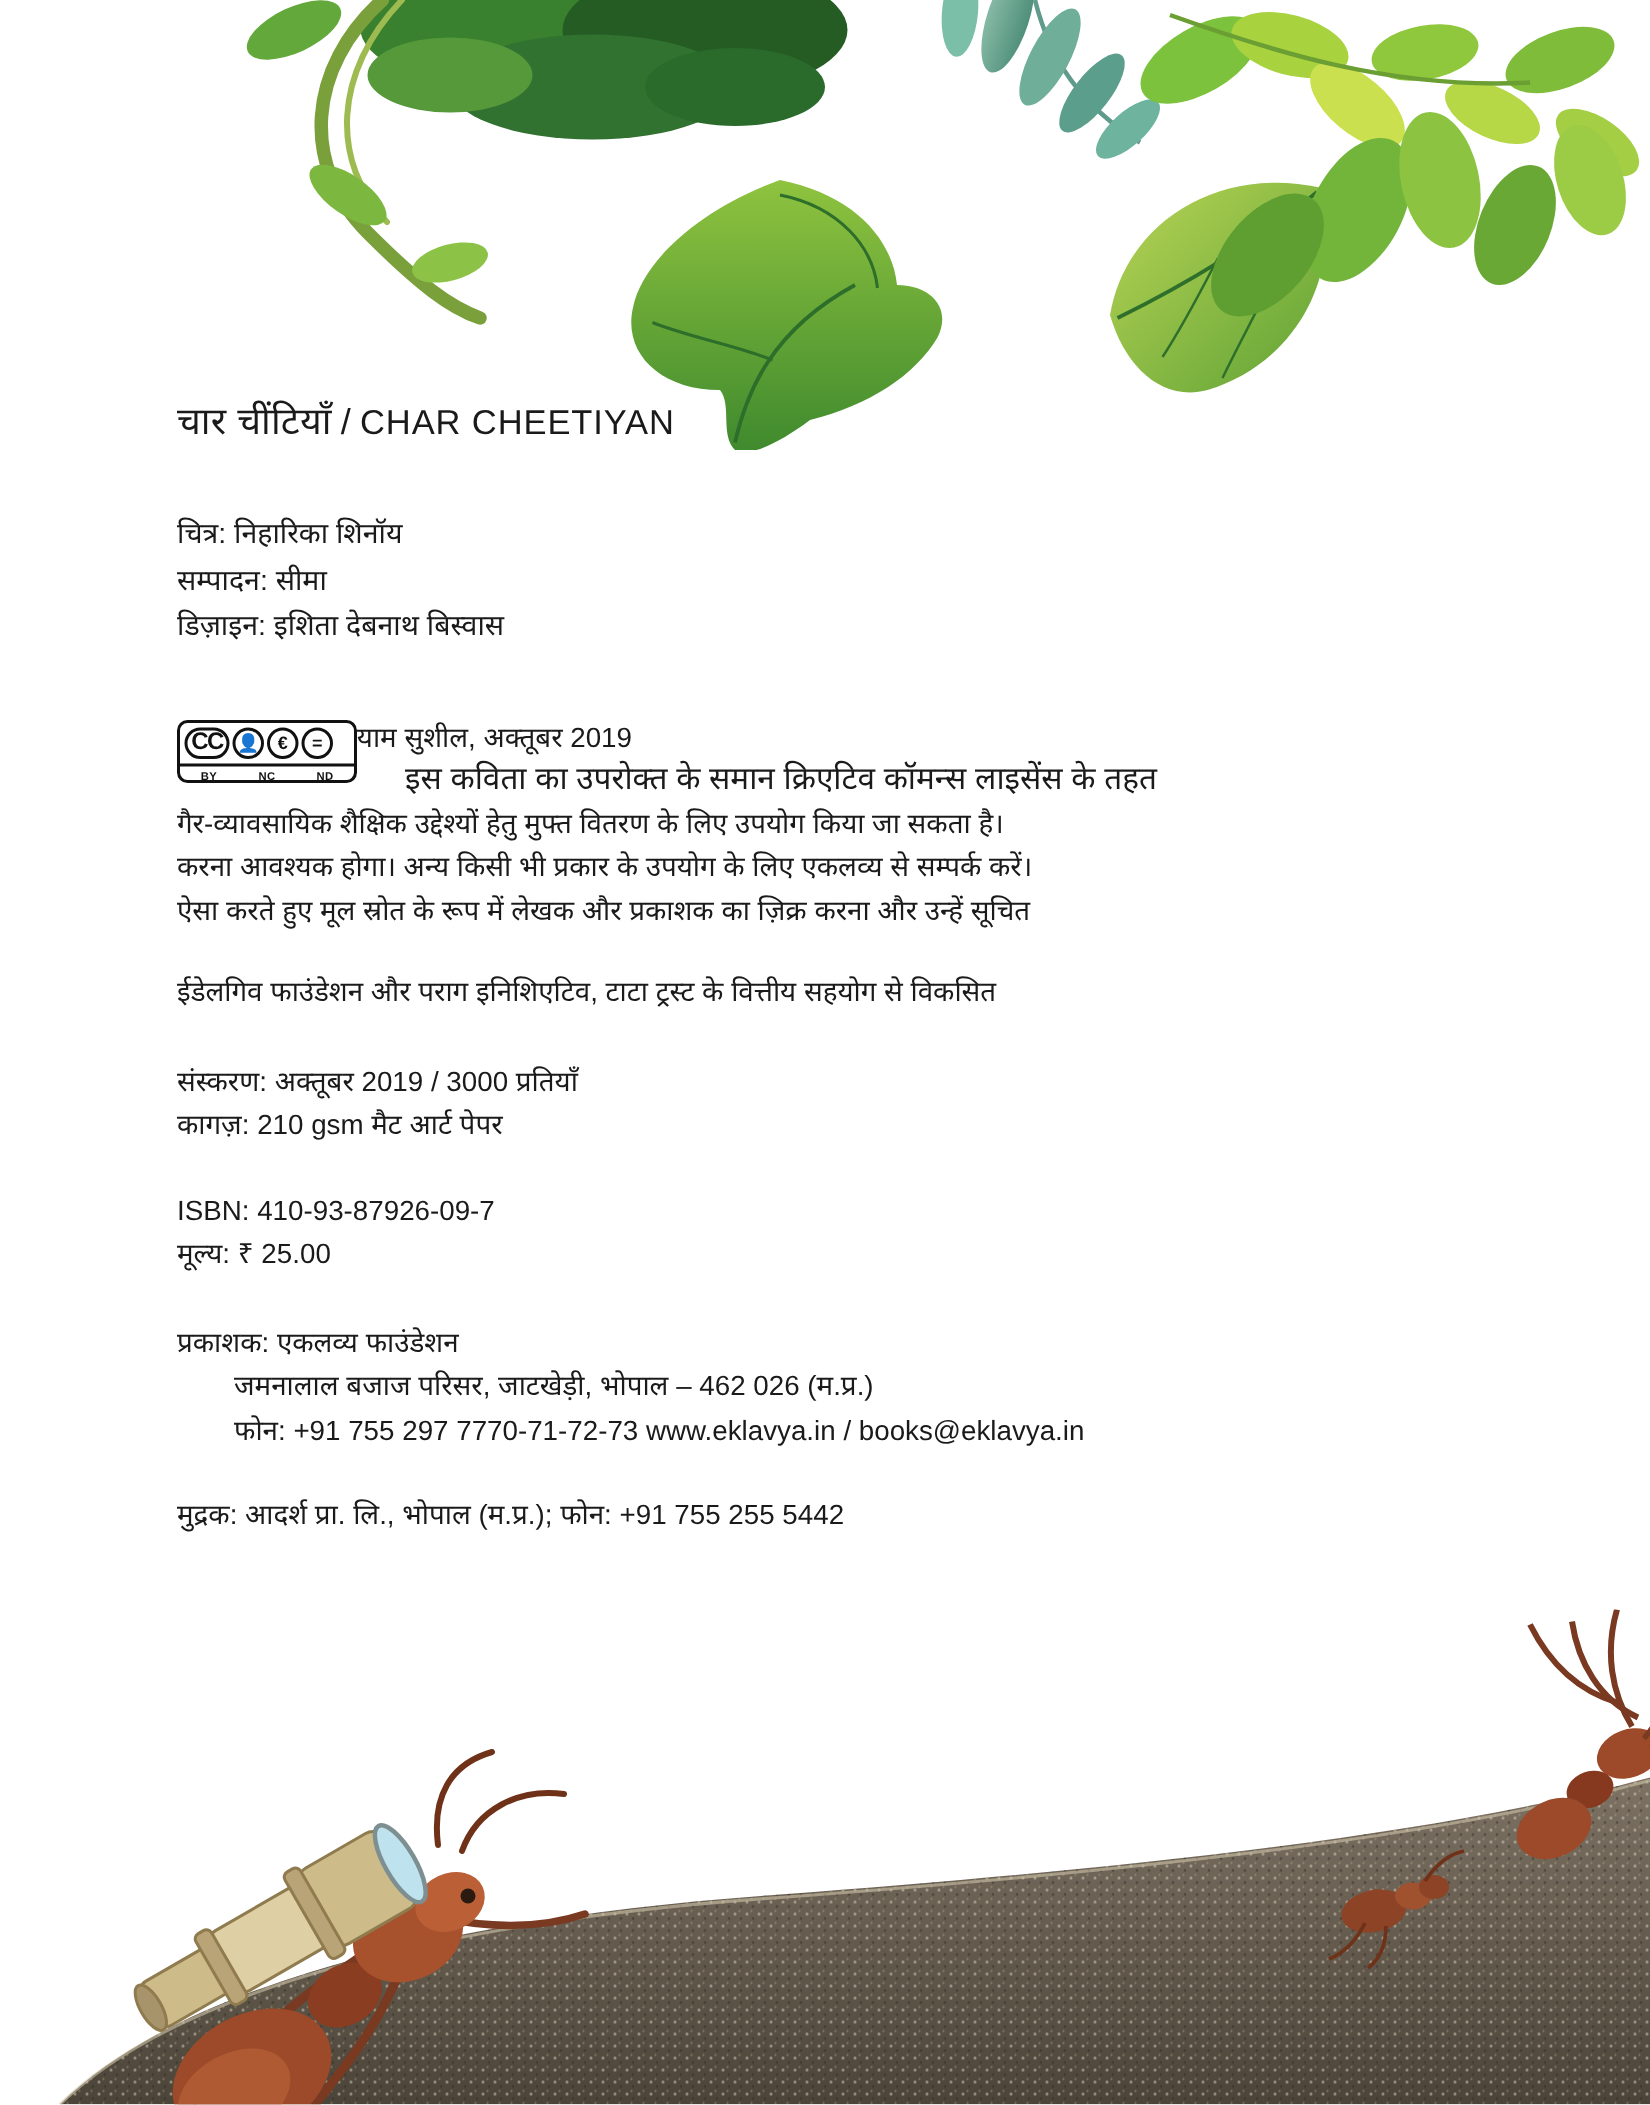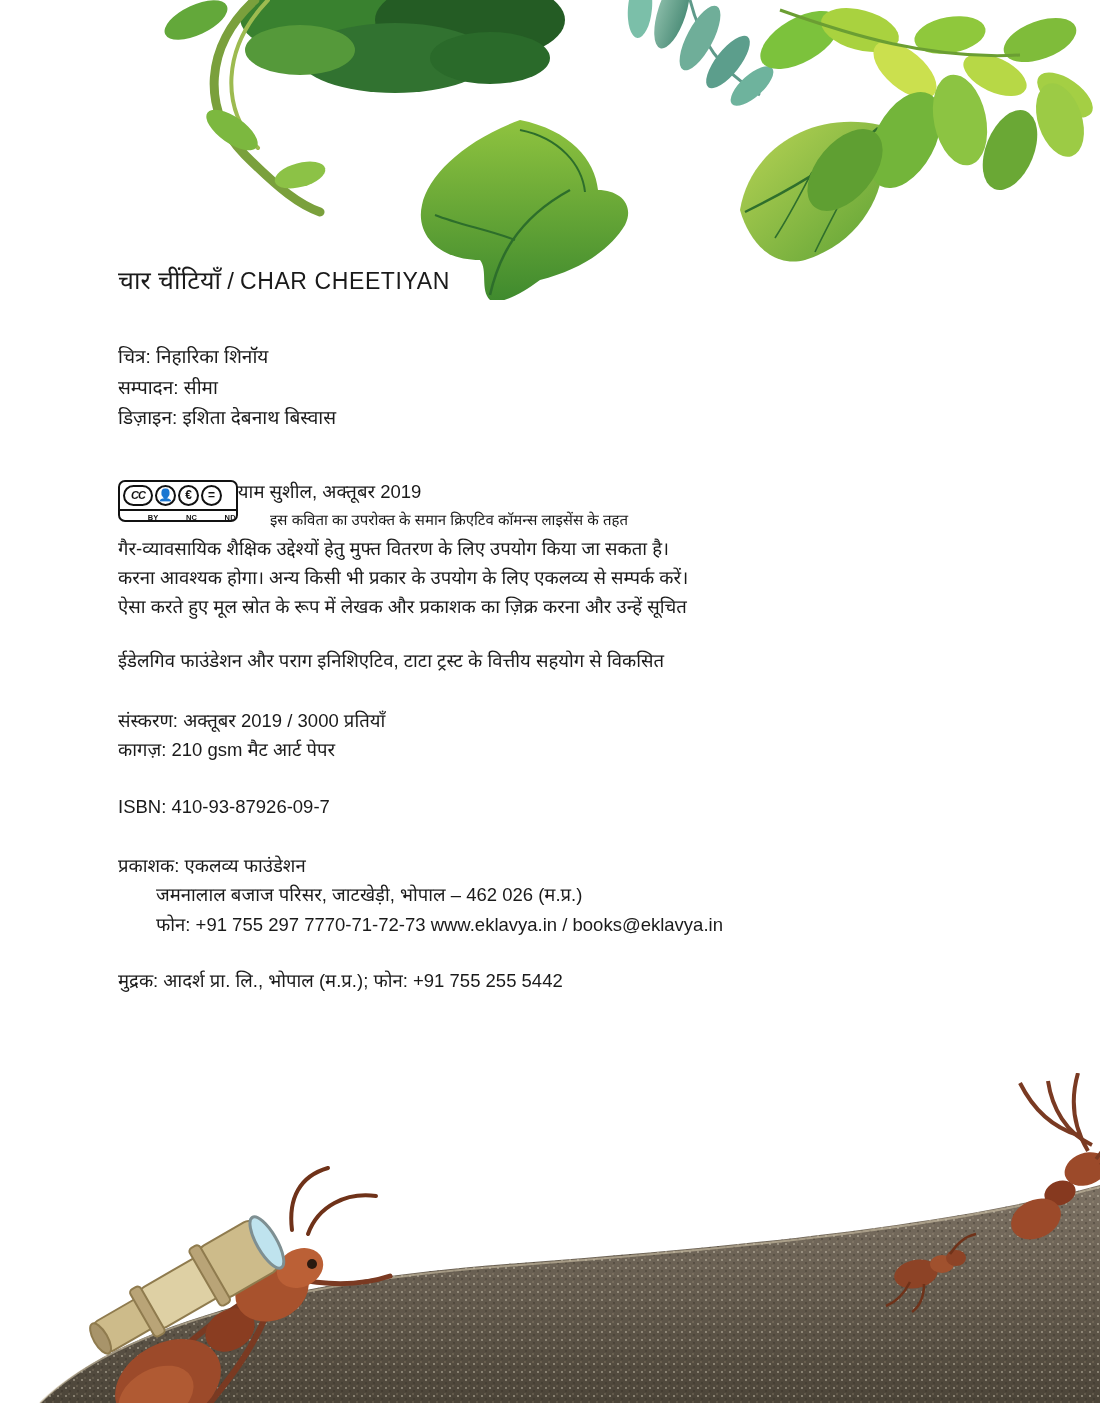--- a/index.html
+++ b/index.html
@@ -95,48 +95,47 @@
     align-items: center;
     justify-content: center;
     font-size: 12px;
     font-weight: bold;
     line-height: 1;
     color: #111;
   }
   .cc-circle.wide {
     width: 30px;
     border-radius: 11px;
-    font-size: 11px;
+    font-size: 16px;
     letter-spacing: -1px;
-    font-style: italic;
   }
   .cc-badge .row-bot {
     display: flex;
     align-items: center;
     height: 13px;
     border-top: 2px solid #111;
     font-size: 7.5px;
     font-weight: bold;
     letter-spacing: 0.3px;
     color: #111;
   }
   .cc-badge .row-bot span {
     flex: 1;
-    text-align: right;
+    text-align: center;
   }
 
   .license-first-line {
     padding-left: 112px;
     font-size: 18.5px;
     line-height: 27px;
     white-space: nowrap;
   }
   .license-second-line {
     padding-left: 152px;
-    font-size: 15px;
+    font-size: 21px;
     line-height: 29px;
     white-space: nowrap;
   }
   .license-rest {
     font-size: 18.5px;
     line-height: 29px;
   }
   .license-rest div { white-space: nowrap; }
 
   .copyright-illus {
@@ -298,20 +297,21 @@
 
   <div class="support-line">ईडेलगिव फाउंडेशन और पराग इनिशिएटिव, टाटा ट्रस्ट के वित्तीय सहयोग से विकसित</div>
 
   <div class="edition-block">
     <div>संस्करण: अक्तूबर 2019 / 3000 प्रतियाँ</div>
     <div>कागज़: 210 gsm मैट आर्ट पेपर</div>
   </div>
 
   <div class="isbn-block">
     <div>ISBN: 410-93-87926-09-7</div>
+    <div>मूल्य: ₹ 25.00</div>
   </div>
 
   <div class="publisher-block">
     <div>प्रकाशक: एकलव्य फाउंडेशन</div>
     <div class="indent">जमनालाल बजाज परिसर, जाटखेड़ी, भोपाल – 462 026 (म.प्र.)</div>
     <div class="indent">फोन: +91 755 297 7770-71-72-73 www.eklavya.in / books@eklavya.in</div>
   </div>
 
   <div class="printer-line">मुद्रक: आदर्श प्रा. लि., भोपाल (म.प्र.); फोन: +91 755 255 5442</div>
 </div>

